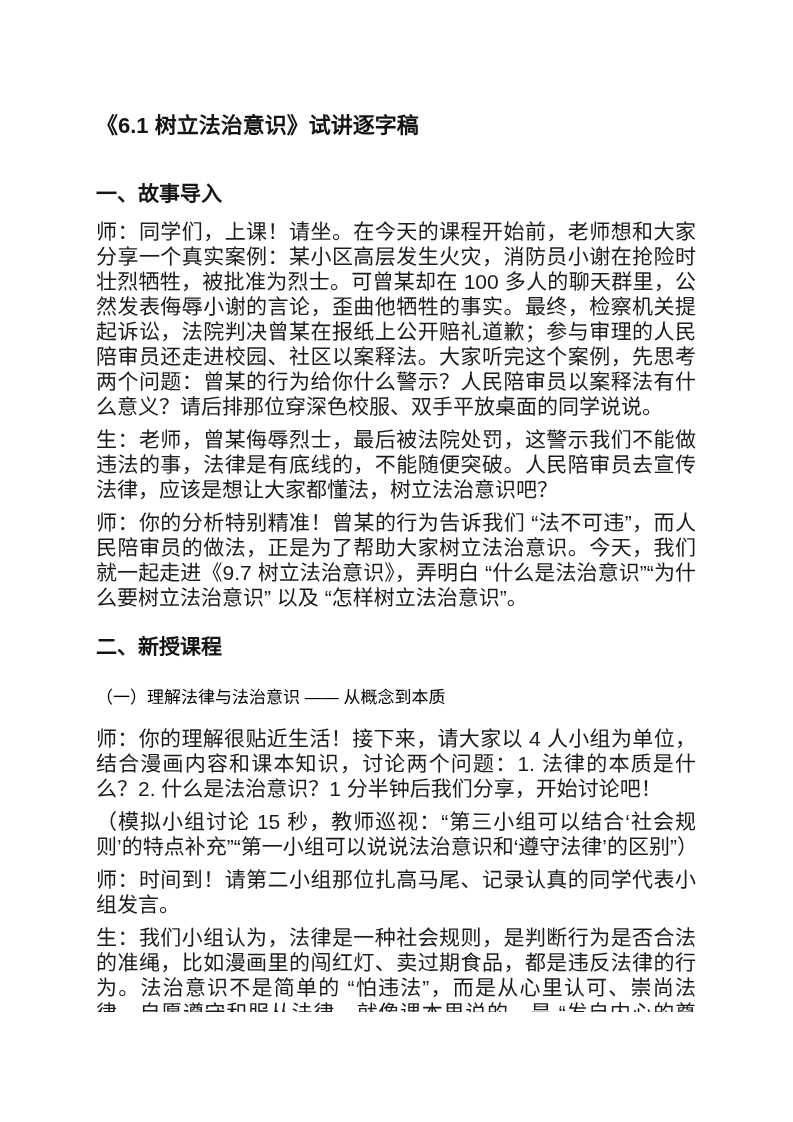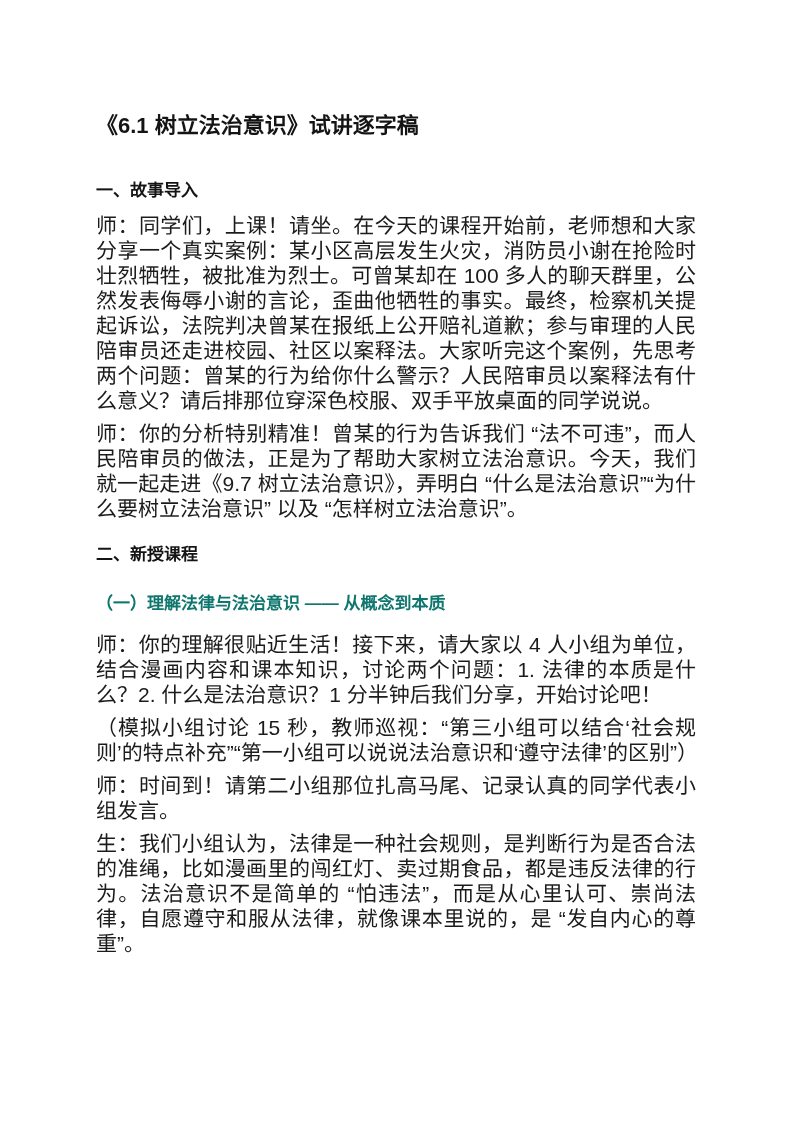--- a/index.html
+++ b/index.html
@@ -20,32 +20,32 @@
     overflow: hidden;
   }
   .doc-title {
     font-size: 22px;
     font-weight: 700;
     line-height: 1.3;
     margin: 0 0 38px 0;
     color: #141414;
   }
   .section-heading {
-    font-size: 17px;
+    font-size: 21px;
     font-weight: 700;
     line-height: 1.4;
     margin: 22px 0 11px 0;
     color: #141414;
   }
   .subsection-heading {
     font-size: 17px;
-    font-weight: 700;
+    font-weight: 400;
     line-height: 1.4;
     margin: 25px 0 16px 0;
-    color: #0f766e;
+    color: #000000;
   }
   .para {
     font-size: 21px;
     line-height: 25px;
     margin: 4px 0 8px 0;
     text-align: justify;
     text-justify: inter-ideograph;
     word-break: break-all;
     color: #1b1b1b;
   }
@@ -54,20 +54,21 @@
 <body>
 
 <div class="page">
 
   <h1 class="doc-title">《6.1 树立法治意识》试讲逐字稿</h1>
 
   <h2 class="section-heading">一、故事导入</h2>
 
   <p class="para">师：同学们，上课！请坐。在今天的课程开始前，老师想和大家分享一个真实案例：某小区高层发生火灾，消防员小谢在抢险时壮烈牺牲，被批准为烈士。可曾某却在 100 多人的聊天群里，公然发表侮辱小谢的言论，歪曲他牺牲的事实。最终，检察机关提起诉讼，法院判决曾某在报纸上公开赔礼道歉；参与审理的人民陪审员还走进校园、社区以案释法。大家听完这个案例，先思考两个问题：曾某的行为给你什么警示？人民陪审员以案释法有什么意义？请后排那位穿深色校服、双手平放桌面的同学说说。</p>
 
+  <p class="para">生：老师，曾某侮辱烈士，最后被法院处罚，这警示我们不能做违法的事，法律是有底线的，不能随便突破。人民陪审员去宣传法律，应该是想让大家都懂法，树立法治意识吧？</p>
 
   <p class="para">师：你的分析特别精准！曾某的行为告诉我们 “法不可违”，而人民陪审员的做法，正是为了帮助大家树立法治意识。今天，我们就一起走进《9.7 树立法治意识》，弄明白 “什么是法治意识”“为什么要树立法治意识” 以及 “怎样树立法治意识”。</p>
 
   <h2 class="section-heading">二、新授课程</h2>
 
   <h3 class="subsection-heading">（一）理解法律与法治意识 —— 从概念到本质</h3>
 
 
 
   <p class="para">师：你的理解很贴近生活！接下来，请大家以 4 人小组为单位，结合漫画内容和课本知识，讨论两个问题：1. 法律的本质是什么？2. 什么是法治意识？1 分半钟后我们分享，开始讨论吧！</p>

